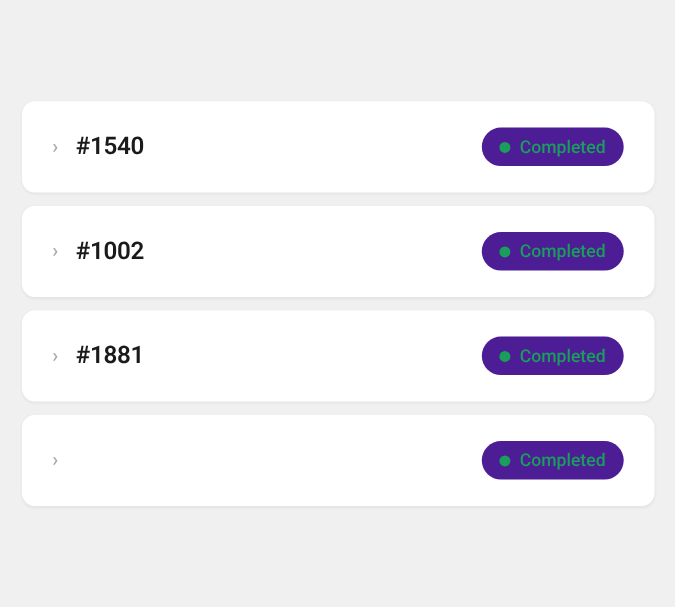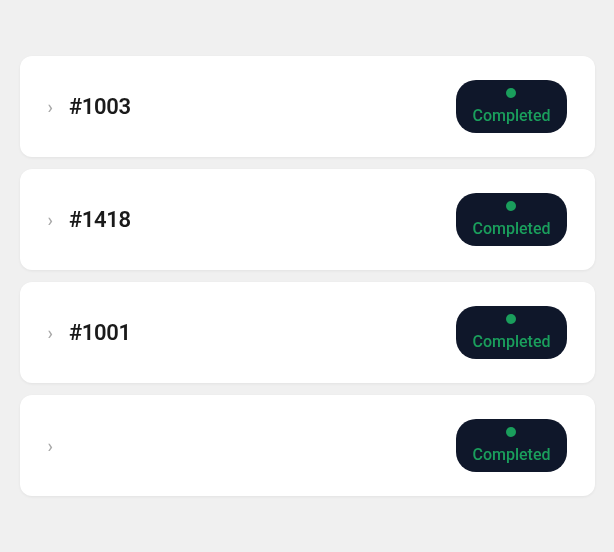--- a/index.html
+++ b/index.html
@@ -50,24 +50,23 @@
       font-size: 22px;
       font-weight: 600;
       color: #1a1a1a;
       letter-spacing: -0.3px;
     }
 
     .status-badge {
       display: flex;
       align-items: center;
       gap: 8px;
-      background-color: #0f172a;
+      background-color: #4c1d95;
       border-radius: 20px;
       padding: 8px 16px;
-      flex-direction: column;
     }
 
     .status-dot {
       width: 10px;
       height: 10px;
       border-radius: 50%;
       background-color: #1a9e5c;
       flex-shrink: 0;
     }
 
@@ -77,41 +76,41 @@
       color: #1a9e5c;
     }
   </style>
 </head>
 <body>
 
 <div id="items-container" style="width:100%;display:flex;flex-direction:column;align-items:center;gap:12px;">
     <div class="list-item">
       <div class="item-left">
         <span class="chevron-icon">›</span>
-        <span class="order-id">#1003</span>
+        <span class="order-id">#1540</span>
       </div>
       <div class="status-badge">
         <span class="status-dot"></span>
         <span class="status-label">Completed</span>
       </div>
     </div>
     <div class="list-item">
       <div class="item-left">
         <span class="chevron-icon">›</span>
-        <span class="order-id">#1418</span>
+        <span class="order-id">#1002</span>
       </div>
       <div class="status-badge">
         <span class="status-dot"></span>
         <span class="status-label">Completed</span>
       </div>
     </div>
     <div class="list-item">
       <div class="item-left">
         <span class="chevron-icon">›</span>
-        <span class="order-id">#1001</span>
+        <span class="order-id">#1881</span>
       </div>
       <div class="status-badge">
         <span class="status-dot"></span>
         <span class="status-label">Completed</span>
       </div>
     </div>
     <div class="list-item">
       <div class="item-left">
         <span class="chevron-icon">›</span>
       </div>

